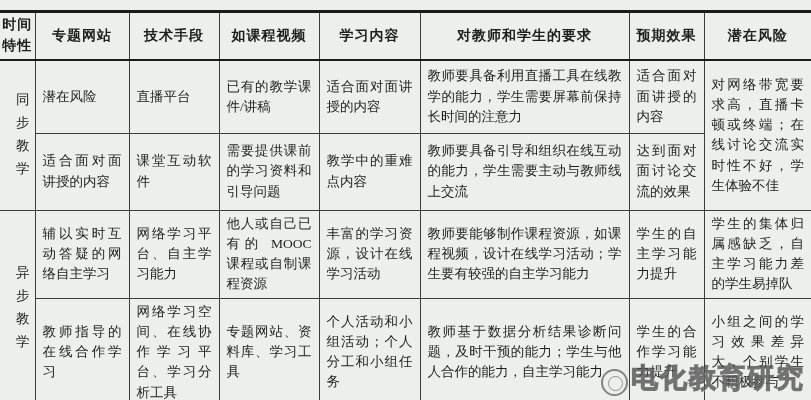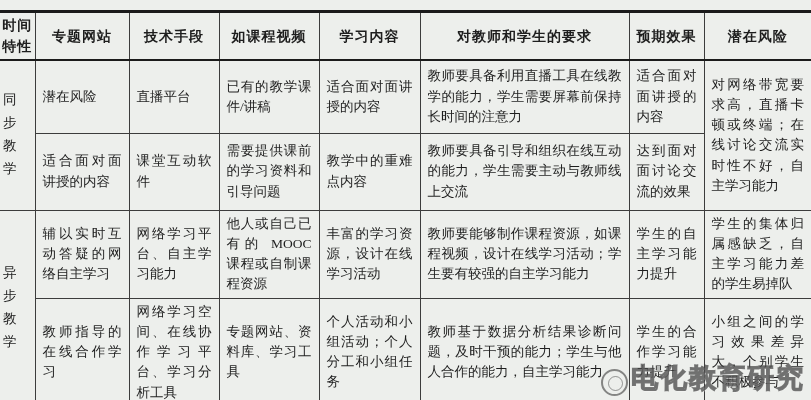--- a/index.html
+++ b/index.html
@@ -41,34 +41,34 @@
   tr > *:last-child  { border-right: none; }
 
   thead th {
     font-weight: 700;
     text-align: center;
     font-size: 14px;
     border-bottom: 2px solid #1b1b1b;
     letter-spacing: 1px;
     padding: 2px 2px;
   }
-  thead tr { height: 44px; }
+  thead tr { height: 44px; font-family: Liberation Mono, monospace; }
 
   tbody td {
     text-align: justify;
     text-justify: inter-ideograph;
   }
   .row-a { height: 73px; }
   .row-b { height: 77px; }
   .row-c { height: 88px; }
   .row-d { height: 95px; }
 
   th.section-label {
     font-weight: 400;
-    text-align: left;
+    text-align: right;
     padding: 2px 3px;
     letter-spacing: 2px;
     line-height: 1.7;
     border-left: none;
   }
 
   .watermark {
     position: absolute;
     right: 6px;
     bottom: 14px;
@@ -132,21 +132,21 @@
     </thead>
     <tbody>
       <tr class="row-a">
         <th class="section-label" rowspan="2">同步教学</th>
         <td>潜在风险</td>
         <td>直播平台</td>
         <td>已有的教学课件/讲稿</td>
         <td>适合面对面讲授的内容</td>
         <td>教师要具备利用直播工具在线教学的能力，学生需要屏幕前保持长时间的注意力</td>
         <td>适合面对面讲授的内容</td>
-        <td rowspan="2">对网络带宽要求高，直播卡顿或终端；在线讨论交流实时性不好，自主学习能力</td>
+        <td rowspan="2">对网络带宽要求高，直播卡顿或终端；在线讨论交流实时性不好，学生体验不佳</td>
       </tr>
       <tr class="row-b">
         <td>适合面对面讲授的内容</td>
         <td>课堂互动软件</td>
         <td>需要提供课前的学习资料和引导问题</td>
         <td>教学中的重难点内容</td>
         <td>教师要具备引导和组织在线互动的能力，学生需要主动与教师线上交流</td>
         <td>达到面对面讨论交流的效果</td>
       </tr>
       <tr class="row-c">

